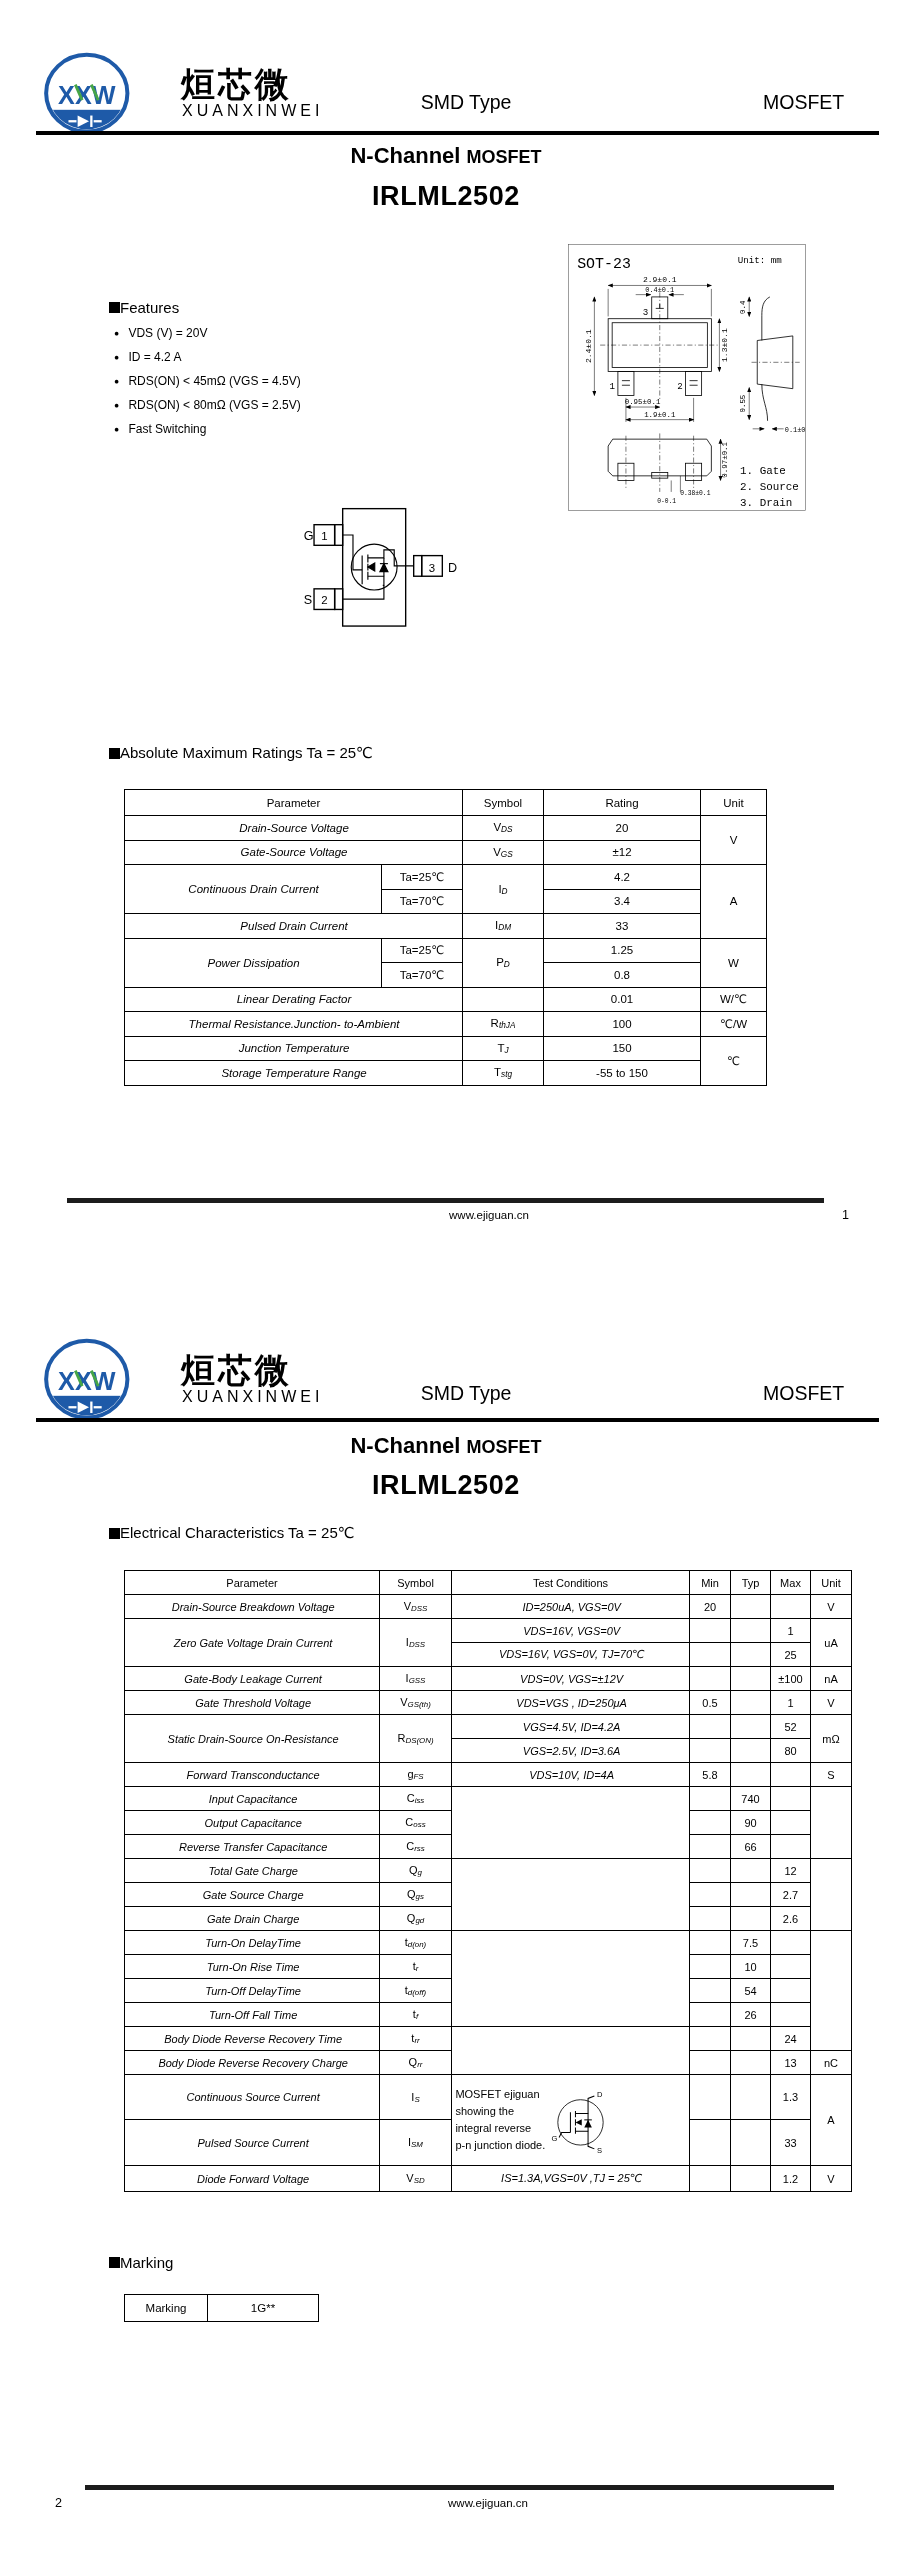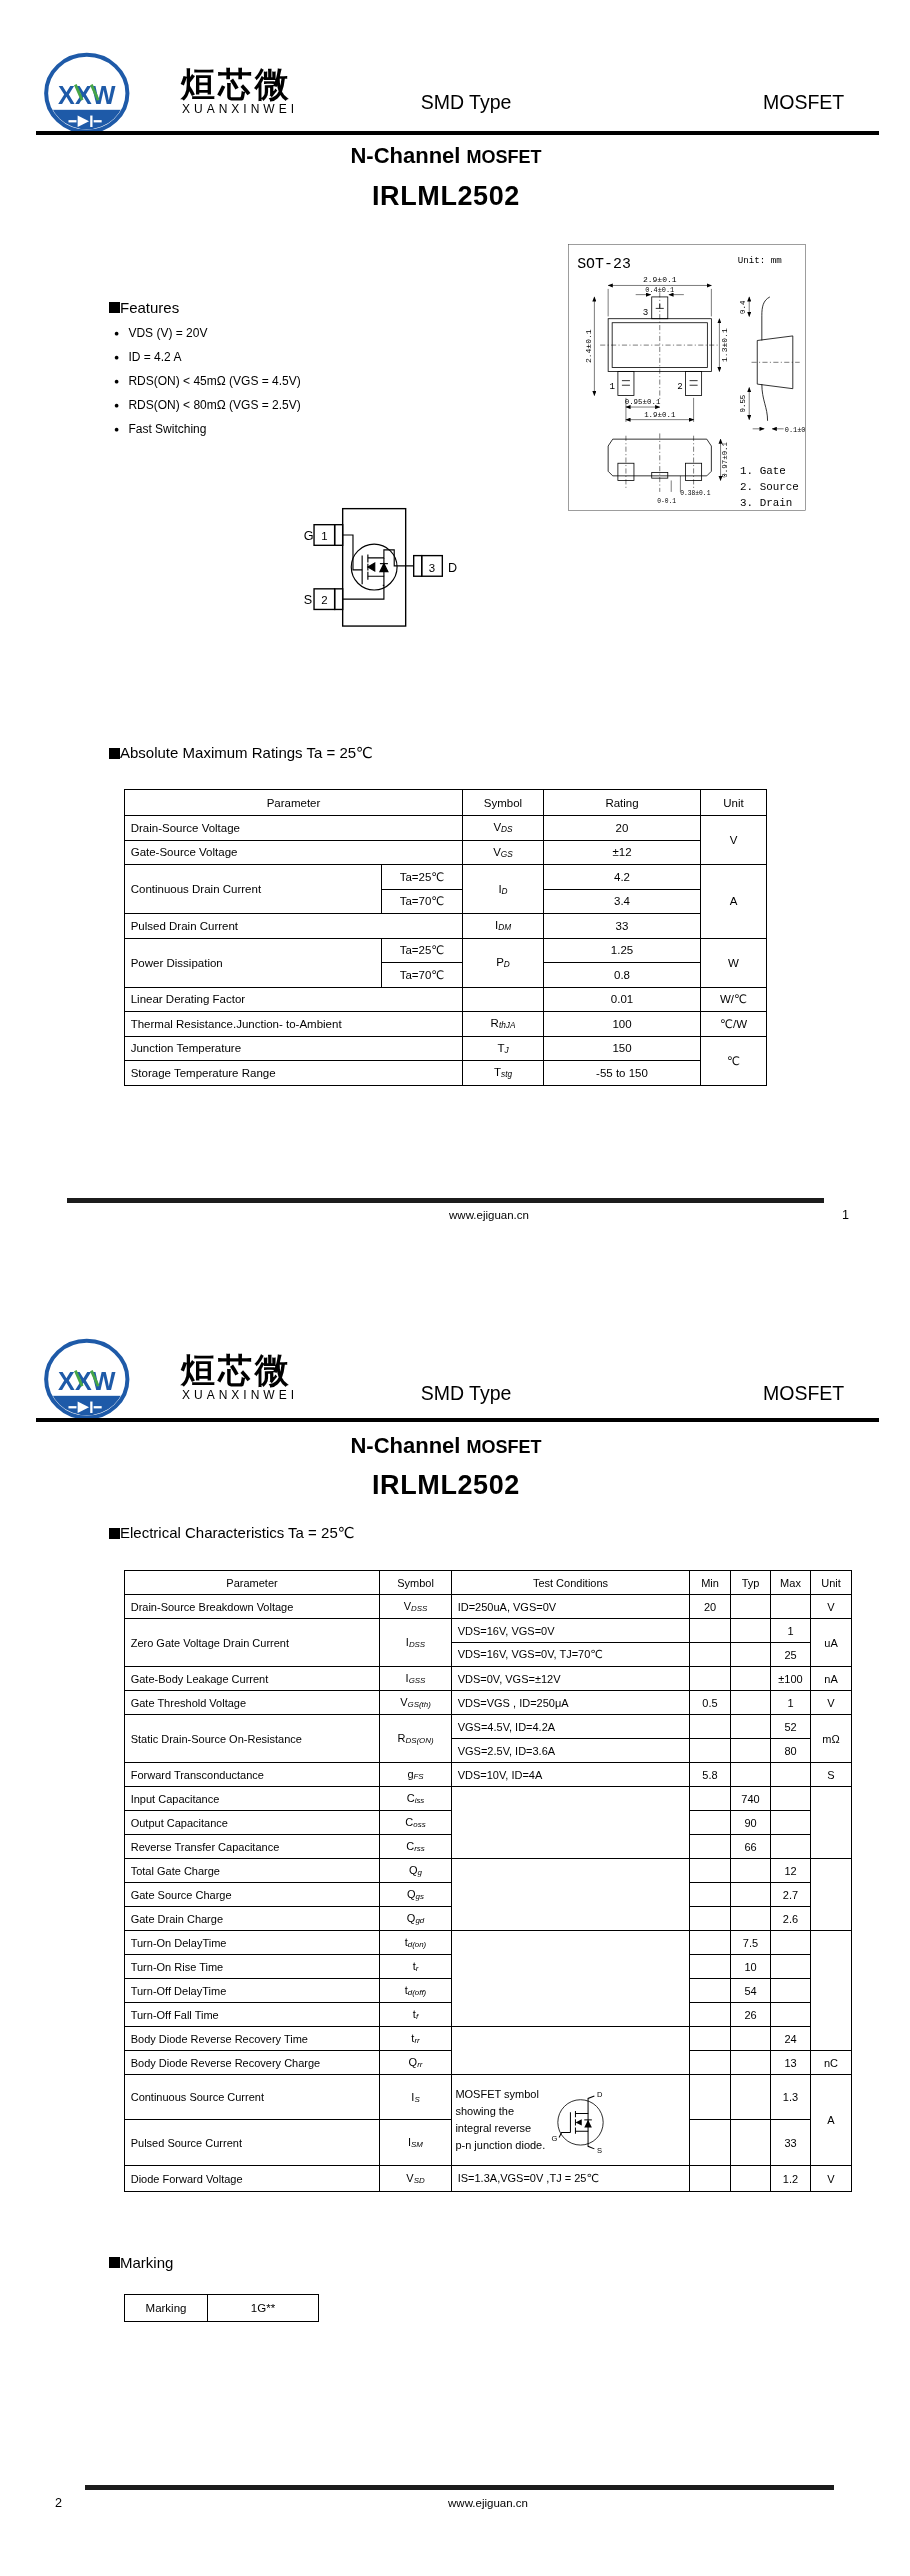--- a/index.html
+++ b/index.html
@@ -1,21 +1,21 @@
 <!DOCTYPE html>
 <html style="font-size:9.2px"><head>
 <meta charset="utf-8">
 <style>
   html,body{margin:0;padding:0;}
   body{width:910px;height:2576px;position:relative;background:#ffffff;color:#000;
        font-family:"Liberation Sans","DejaVu Sans",sans-serif;}
   .abs{position:absolute;}
   
   .logo-cn{position:absolute;left:138px;top:10.3px;font-size:34px;font-weight:bold;letter-spacing:2.9px;white-space:nowrap;}
-  .logo-en{position:absolute;left:139px;top:50px;font-size:12px;letter-spacing:4px;white-space:nowrap;}
+  .logo-en{position:absolute;left:139px;top:50px;font-size:16px;letter-spacing:4px;white-space:nowrap;}
   .hdr-center{position:absolute;transform:translateX(-50%);font-size:19.5px;white-space:nowrap;}
   .hdr-right{position:absolute;font-size:19.5px;white-space:nowrap;}
   .hdr-rule{position:absolute;background:#000;height:4px;}
   
   .doc-title{position:absolute;transform:translateX(-50%);font-weight:bold;font-size:22px;white-space:nowrap;}
   .doc-title .small{font-size:18px;}
   .part-no{position:absolute;transform:translateX(-50%);font-weight:bold;font-size:27px;letter-spacing:0.6px;white-space:nowrap;}
   
   .sec{position:absolute;display:flex;align-items:center;gap:0;font-size:15px;white-space:nowrap;}
   .sq{width:11px;height:11px;background:#000;flex:0 0 auto;}
@@ -25,21 +25,21 @@
   .bullet{font-size:8.6px;line-height:1;}
   
   table{border-collapse:collapse;table-layout:fixed;margin-top:20px;}
   .t-abs{position:absolute;left:124px;top:769px;font-size:11.5px;}
   .t-abs td,.t-abs th{border:1.7px solid #000;height:23.5px;padding:0 4.6px;font-weight:400;text-align:center;overflow:hidden;}
   .t-abs tr.hd th{height:25px;}
   .t-elec{position:absolute;left:124px;top:1550px;font-size:11px;}
   .t-elec td,.t-elec th{border:1.1px solid #000;height:23px;padding:0 3.4px;font-weight:400;text-align:center;overflow:hidden;}
   .t-mark{position:absolute;left:124px;top:2274px;font-size:11.5px;}
   .t-mark td{border:1.7px solid #000;height:23.5px;text-align:center;}
-  td.pl{text-align:left;padding-left:5.7px;}
+  td.pl{text-align:center;padding-left:5.7px;font-style:italic;}
   .sb{font-size:72%;vertical-align:-0.1em;font-style:italic;}
   .r76{height:44px !important;}
   .r78{height:45px !important;}
   .r44{height:25px !important;}
   .note-cell{display:flex;align-items:center;gap:3.4px;}
   .note-lines{text-align:left;font-size:11px;line-height:1.55;}
   
   .foot-bar{position:absolute;height:4.6px;background:#1c1c1c;}
   .foot-url{position:absolute;transform:translateX(-50%);font-size:11.5px;white-space:nowrap;}
   .pageno{position:absolute;font-size:12.6px;}
@@ -535,21 +535,21 @@
           <td></td>
           <td>13</td>
       <td>nC</td>
     </tr>
     <tr>
       <td class="pl r76">Continuous Source Current</td>
       <td><span>I</span><span class="sb">S</span></td>
       <td rowspan="2">
         <div class="note-cell">
           <div class="note-lines">
-            <div>MOSFET symbol</div>
+            <div>MOSFET ejiguan</div>
             <div>showing  the</div>
             <div>integral reverse</div>
             <div>p-n junction diode.</div>
           </div>
           <svg width="63" height="67" viewBox="0 0 100 106" style="font-size:19px">
             <circle cx="50" cy="56" r="36" fill="none" stroke="#000" stroke-width="1.3"></circle>
             <g stroke="#000" fill="none" stroke-width="1.6">
               <line x1="34" y1="40" x2="34" y2="72"></line>
               <line x1="42" y1="38" x2="42" y2="48"></line>
               <line x1="42" y1="51" x2="42" y2="61"></line>

